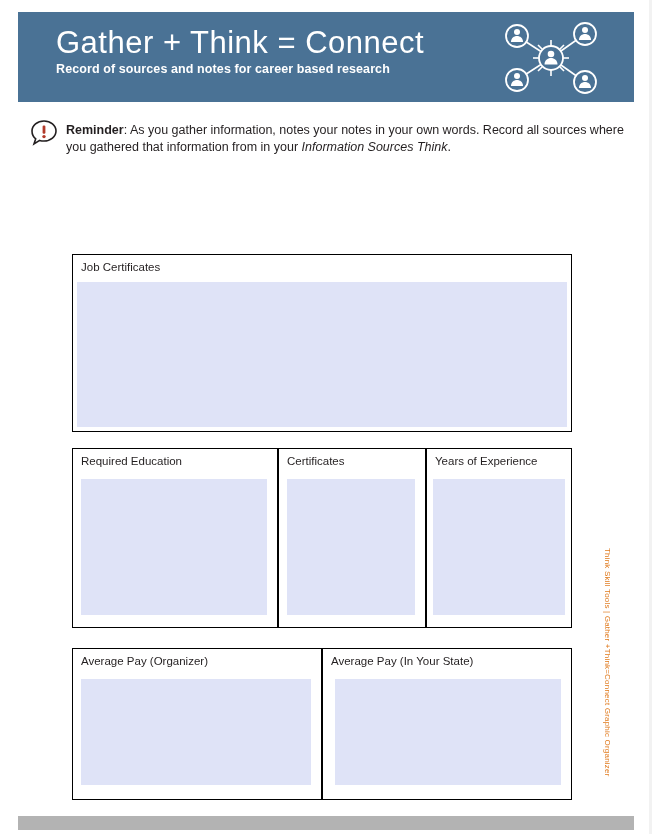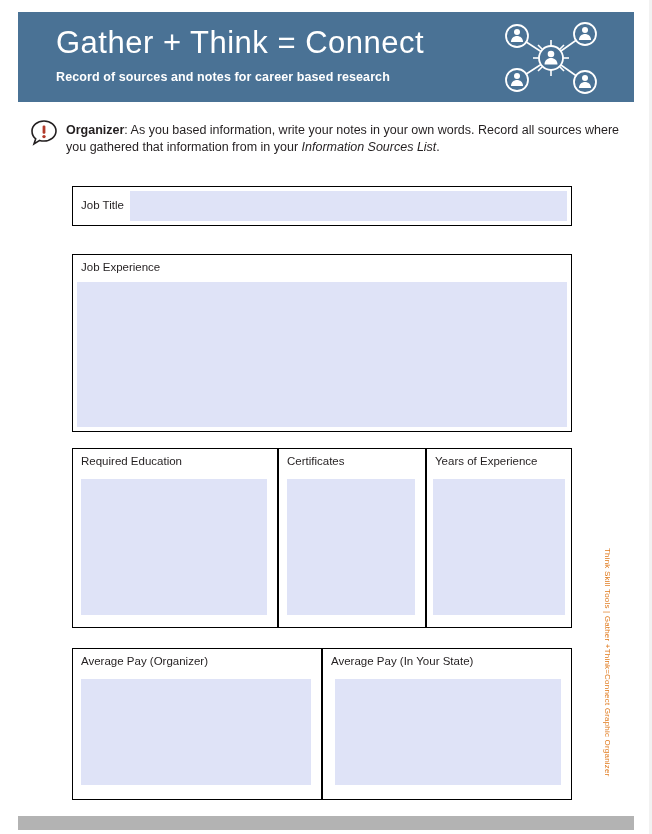--- a/index.html
+++ b/index.html
@@ -40,21 +40,21 @@
     font-size: 31px;
     font-weight: normal;
     letter-spacing: 0.5px;
     line-height: 38px;
     white-space: nowrap;
   }
   .header-sub {
     color: #ffffff;
     font-size: 12.5px;
     font-weight: bold;
-    margin-top: 8px;
+    margin-top: 0;
     letter-spacing: 0.1px;
   }
   .header-logo {
     position: absolute;
     right: 18px;
     top: 8px;
     width: 130px;
     height: 76px;
   }
 
@@ -202,31 +202,27 @@
     </svg>
   </div>
 
   <div class="reminder">
     <svg class="reminder-icon" viewBox="0 0 30 32">
       <path d="M14 2c6.6 0 12 4.4 12 10s-5.4 10-12 10c-1.5 0-3-.2-4.3-.6L4 25l1.7-5.2C3.4 18 2 15.2 2 12 2 6.4 7.4 2 14 2z" fill="#ffffff" stroke="#231f20" stroke-width="1.6"></path>
       <rect x="12.6" y="6.5" width="2.8" height="8.2" rx="1.2" fill="#b23a2a"></rect>
       <circle cx="14" cy="17.6" r="1.7" fill="#b23a2a"></circle>
     </svg>
     <div class="reminder-text">
-      <b>Organizer</b><span>: As you based information, write your notes in your own words. Record all sources where you gathered that information from in your </span><i>Information Sources List</i><span>.</span>
+      <b>Reminder</b><span>: As you gather information, notes your notes in your own words. Record all sources where you gathered that information from in your </span><i>Information Sources Think</i><span>.</span>
     </div>
   </div>
 
-  <div class="box" id="job-title-box">
-    <div class="box-label">Job Title</div>
-    <div class="fill"></div>
-  </div>
 
   <div class="box" id="job-desc-box">
-    <div class="box-label">Job Experience</div>
+    <div class="box-label">Job Certificates</div>
     <div class="fill"></div>
   </div>
 
   <div class="box" id="certs-box">
     <div class="box-label">Certificates</div>
     <div class="fill"></div>
   </div>
 
   <div class="box" id="req-edu-box">
     <div class="box-label">Required Education</div>

